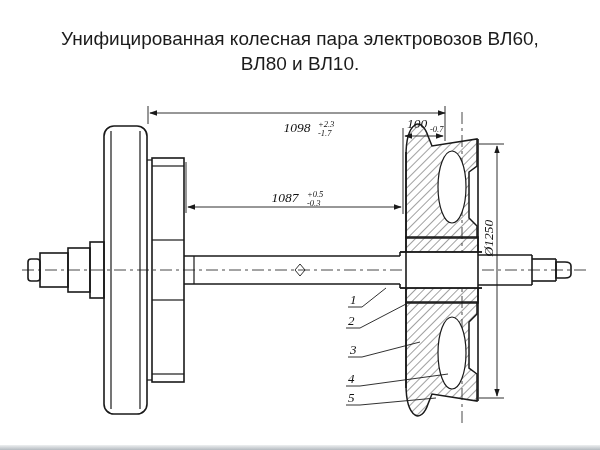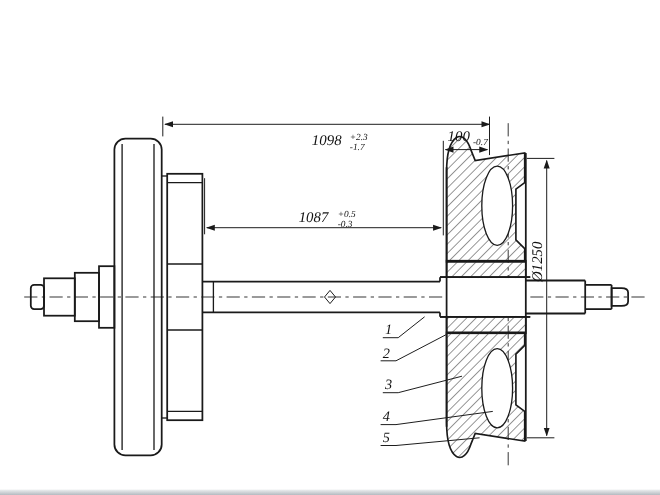--- a/index.html
+++ b/index.html
@@ -24,20 +24,22 @@
   .hatched{fill:url(#hatch);stroke:#1a1a1a;stroke-width:1.5;}
   .whitefill{fill:#ffffff;}
   .dimtext{font-family:"Liberation Serif",serif;font-style:italic;font-size:13.5px;fill:#111;}
   .toltext{font-family:"Liberation Serif",serif;font-style:italic;font-size:8.5px;fill:#111;}
   .parttext{font-family:"Liberation Serif",serif;font-style:italic;font-size:13px;fill:#111;}
 </style>
 </head>
 <body>
 
 <div class="title">
+  <div>Унифицированная колесная пара электровозов ВЛ60,</div>
+  <div>ВЛ80 и ВЛ10.</div>
 </div>
 
 <svg class="drawing" width="600" height="450" viewBox="0 0 600 450">
   <defs>
     <pattern id="hatch" width="6" height="6" patternUnits="userSpaceOnUse" patternTransform="rotate(45)">
       <line x1="0" y1="0" x2="0" y2="6" stroke="#2b2b2b" stroke-width="0.9"></line>
     </pattern>
     <marker id="arr" viewBox="0 0 10 10" refX="9" refY="5" markerWidth="9" markerHeight="9" orient="auto-start-reverse">
       <path d="M0,1.6 L10,5 L0,8.4 Z" fill="#1a1a1a"></path>
     </marker>

